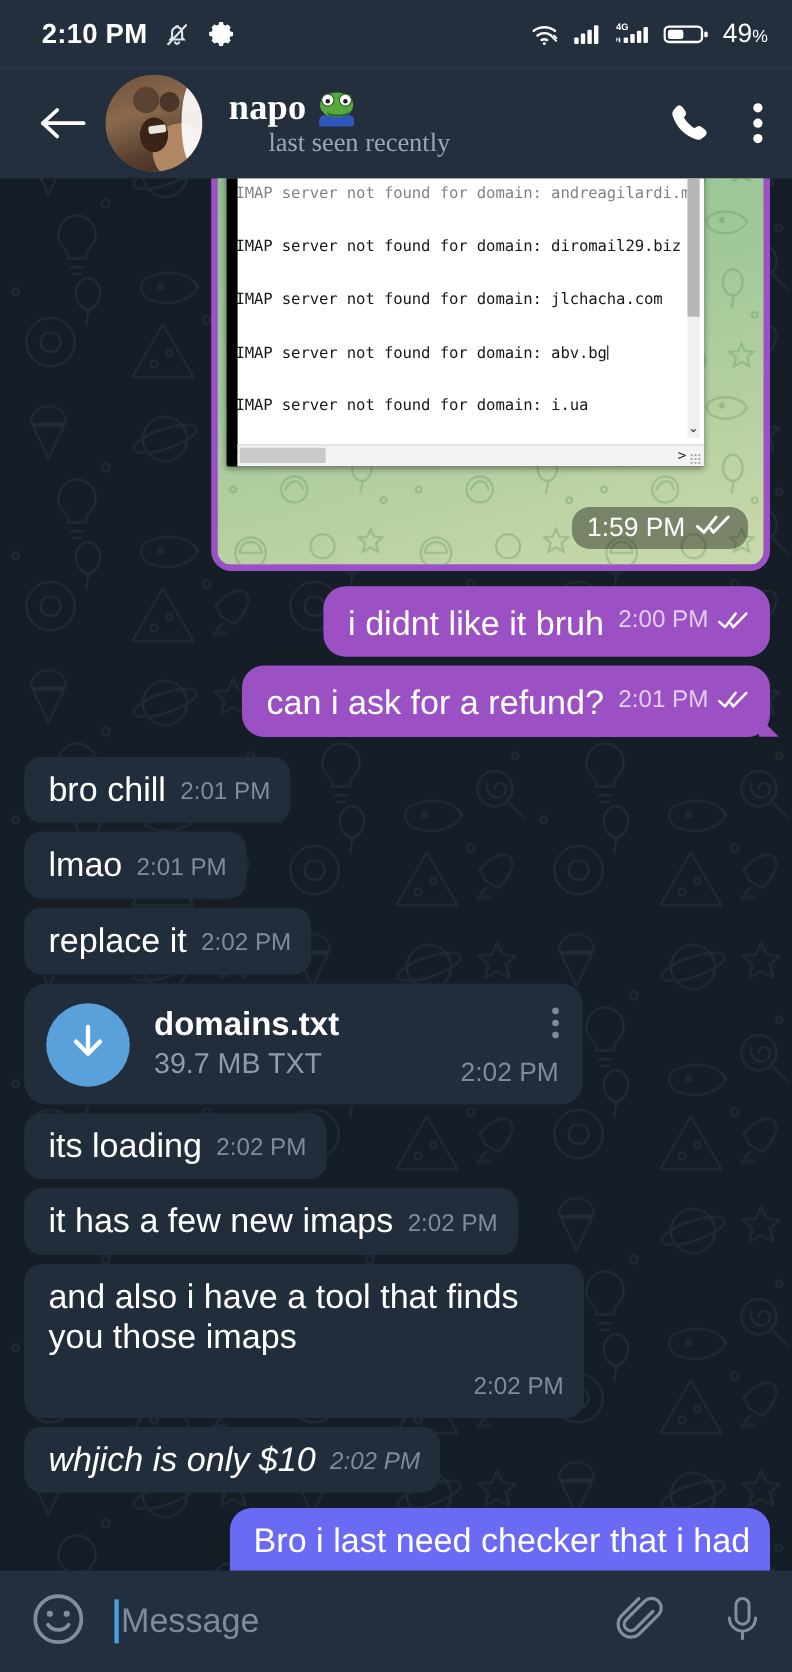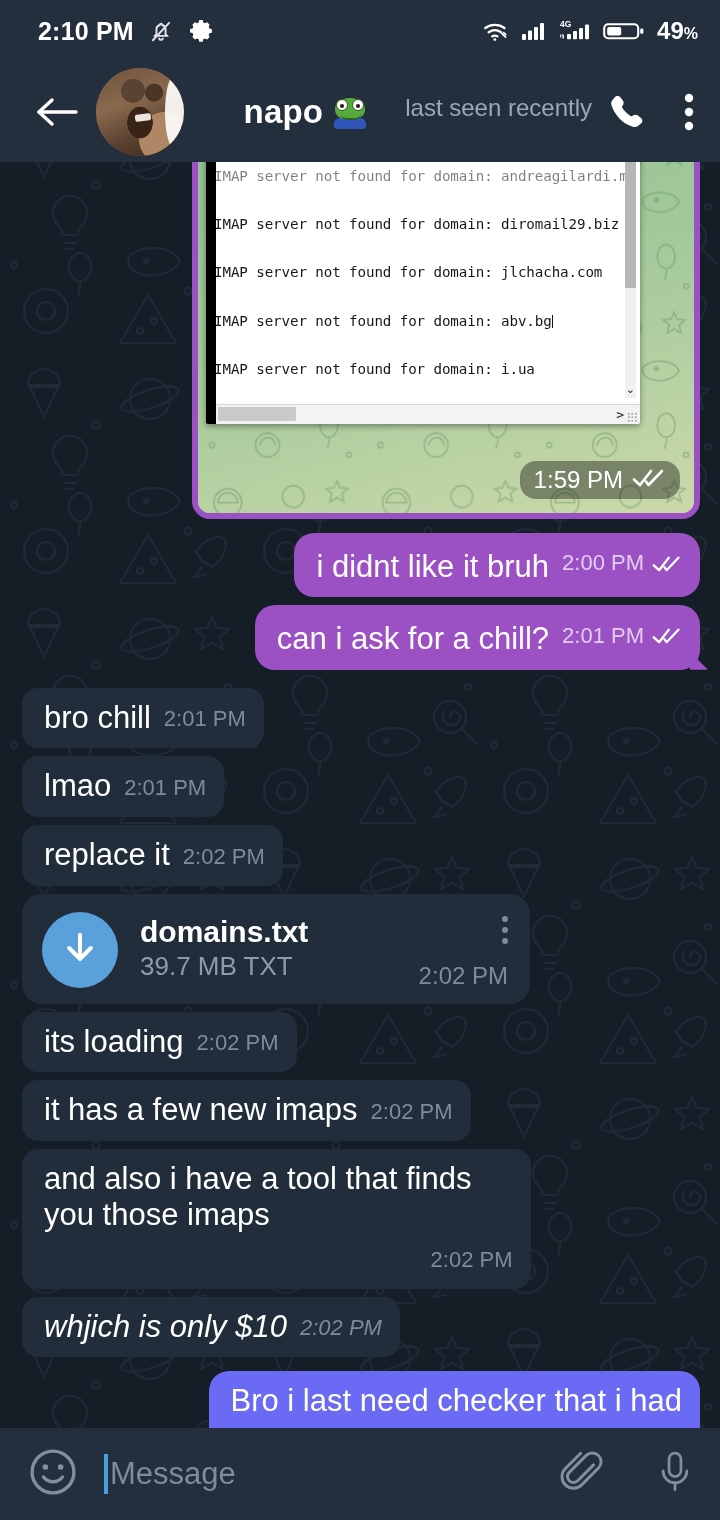--- a/index.html
+++ b/index.html
@@ -28,21 +28,21 @@
     background: #242f3d;
     display: flex;
     align-items: center;
     padding: 0 22px 0 38px;
     color: #ffffff;
     z-index: 20;
   }
   .status-left { display: flex; align-items: center; gap: 14px; }
   .status-time { font-size: 25px; font-weight: bold; letter-spacing: .2px; }
   .status-right { margin-left: auto; display: flex; align-items: center; gap: 9px; }
-  .status-battery-pct { font-size: 24px; font-weight: bold; margin-left: 3px; }
+  .status-battery-pct { font-size: 24px; font-weight: normal; margin-left: 3px; }
   .status-battery-pct .pct { font-size: 16px; }
 
   .ic { display: block; }
 
   
   .chat-header {
     position: relative;
     height: 100px;
     background: #242f3d;
     display: flex;
@@ -69,21 +69,21 @@
   .avatar-cig {
     position:absolute; left:44%; top:52%;
     width: 16px; height: 7px; background:#e9e4dc; border-radius:2px;
     transform: rotate(-8deg);
   }
   .avatar-hl {
     position:absolute; right:0; top:8%;
     width: 22%; height: 84%; background: #ffffff; border-radius: 50% 0 0 50%;
     opacity:.9;
   }
-  .header-text { margin-left: 24px; display: flex; flex-direction: row; justify-content: flex-end; gap: 1px; flex: 1 1 auto; min-width:0; }
+  .header-text { margin-left: 24px; display: flex; flex-direction: column; justify-content: flex-end; gap: 1px; flex: 1 1 auto; min-width:0;font-family:Liberation Serif, serif; }
   .header-title-row { display:flex; align-items:center; gap: 9px; }
   .chat-name { color:#ffffff; font-size: 33px; font-weight: bold; letter-spacing:.2px; line-height: 1.05; }
   .chat-status { color:#9aa7b6; font-size: 24px; line-height:1.1;margin-left:36px; }
   .header-actions { display:flex; align-items:center; gap: 34px; margin-left: 14px; }
 
   
   .pepe { width: 36px; height: 34px; position: relative; display:inline-block; }
   .pepe .body { position:absolute; left:2px; bottom:0; width:32px; height:11px; background:#2f56b8; border-radius: 6px 6px 3px 3px; }
   .pepe .head { position:absolute; left:3px; top:3px; width:30px; height:22px; background:#56a93c; border-radius: 50% 50% 45% 45%; }
   .pepe .eye { position:absolute; top:1px; width:12px; height:12px; background:#fff; border-radius:50%; border:1.6px solid #2e5f21; }
@@ -517,21 +517,21 @@
                 <path d="M2 11.5 8 17 19 3"></path>
                   <path d="M14 13.5 16.5 17 30 3"></path>
               </svg>
             </span>
           </span>
         </div>
       </div>
 
       <div class="row out" style="margin-bottom:18px;">
         <div class="bubble out tail-r">
-          <span class="txt">can i ask for a chill?</span>
+          <span class="txt">can i ask for a refund?</span>
           <span class="meta">
             <span class="time">2:01 PM</span>
             <span class="ticks">
               <svg width="30" height="18" viewBox="0 0 34 20" fill="none" stroke="#ffffff" stroke-width="2.6" stroke-linecap="round" stroke-linejoin="round">
                 <path d="M2 11.5 8 17 19 3"></path>
                   <path d="M14 13.5 16.5 17 30 3"></path>
               </svg>
             </span>
           </span>
         </div>

